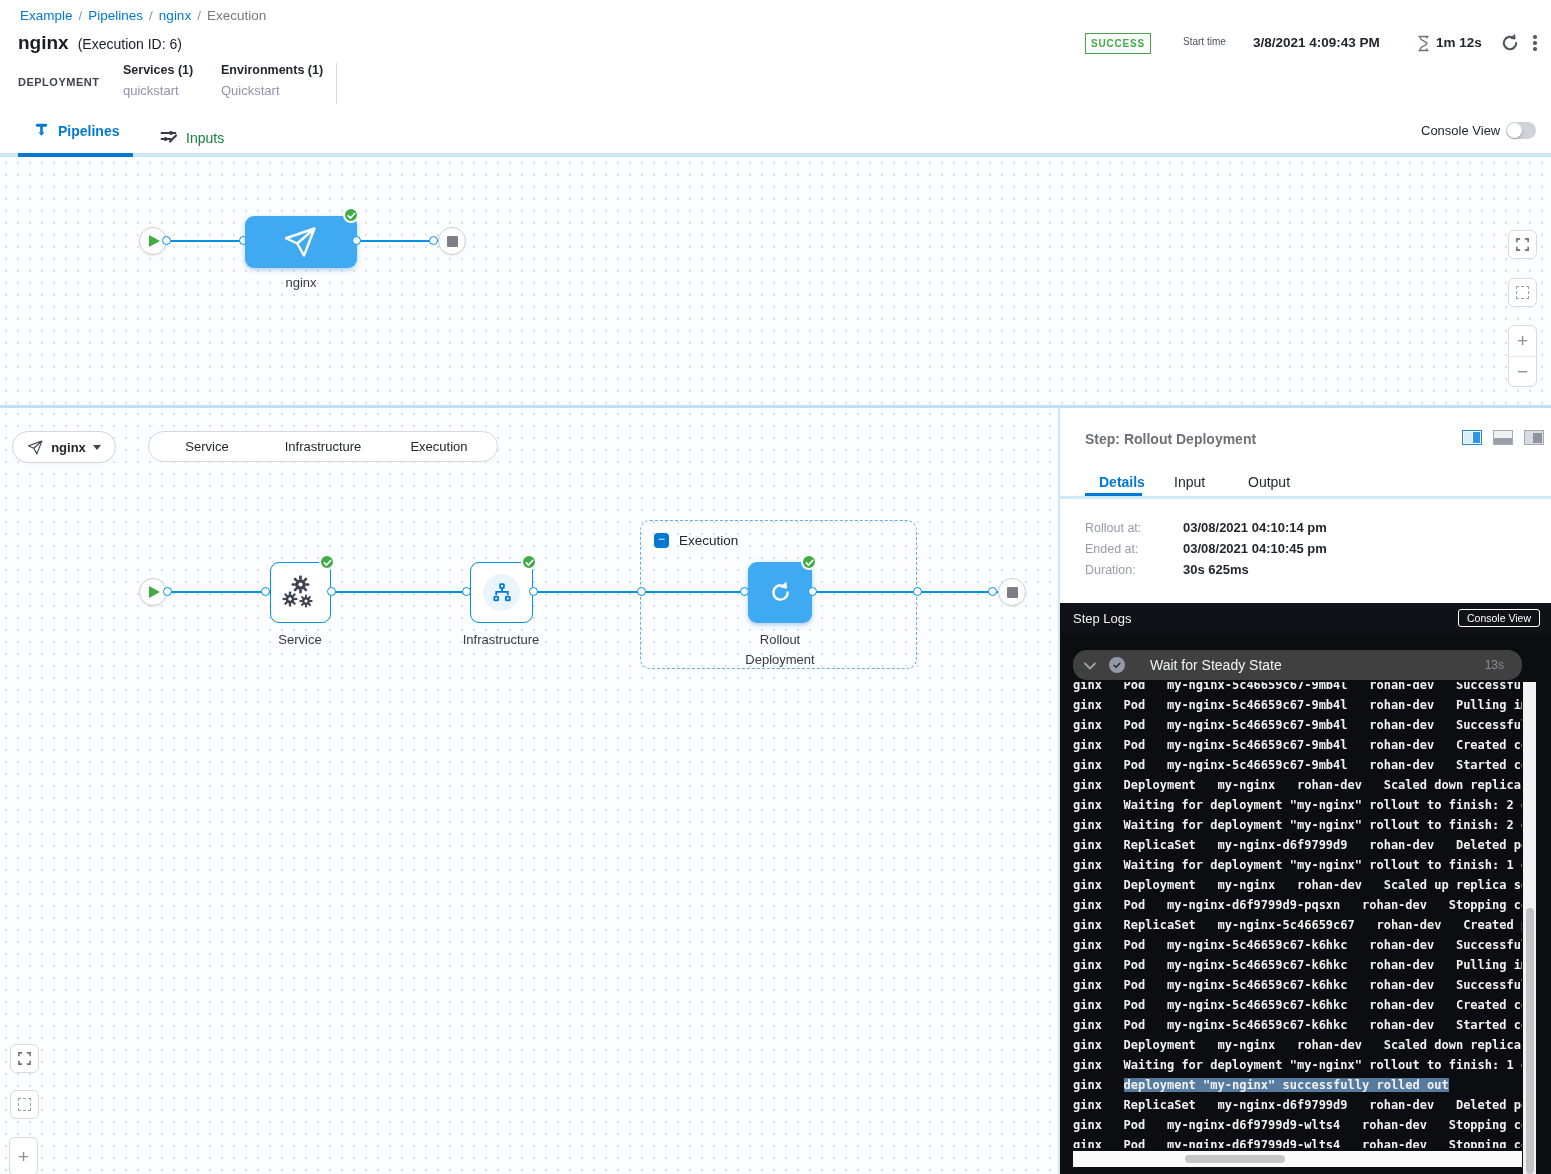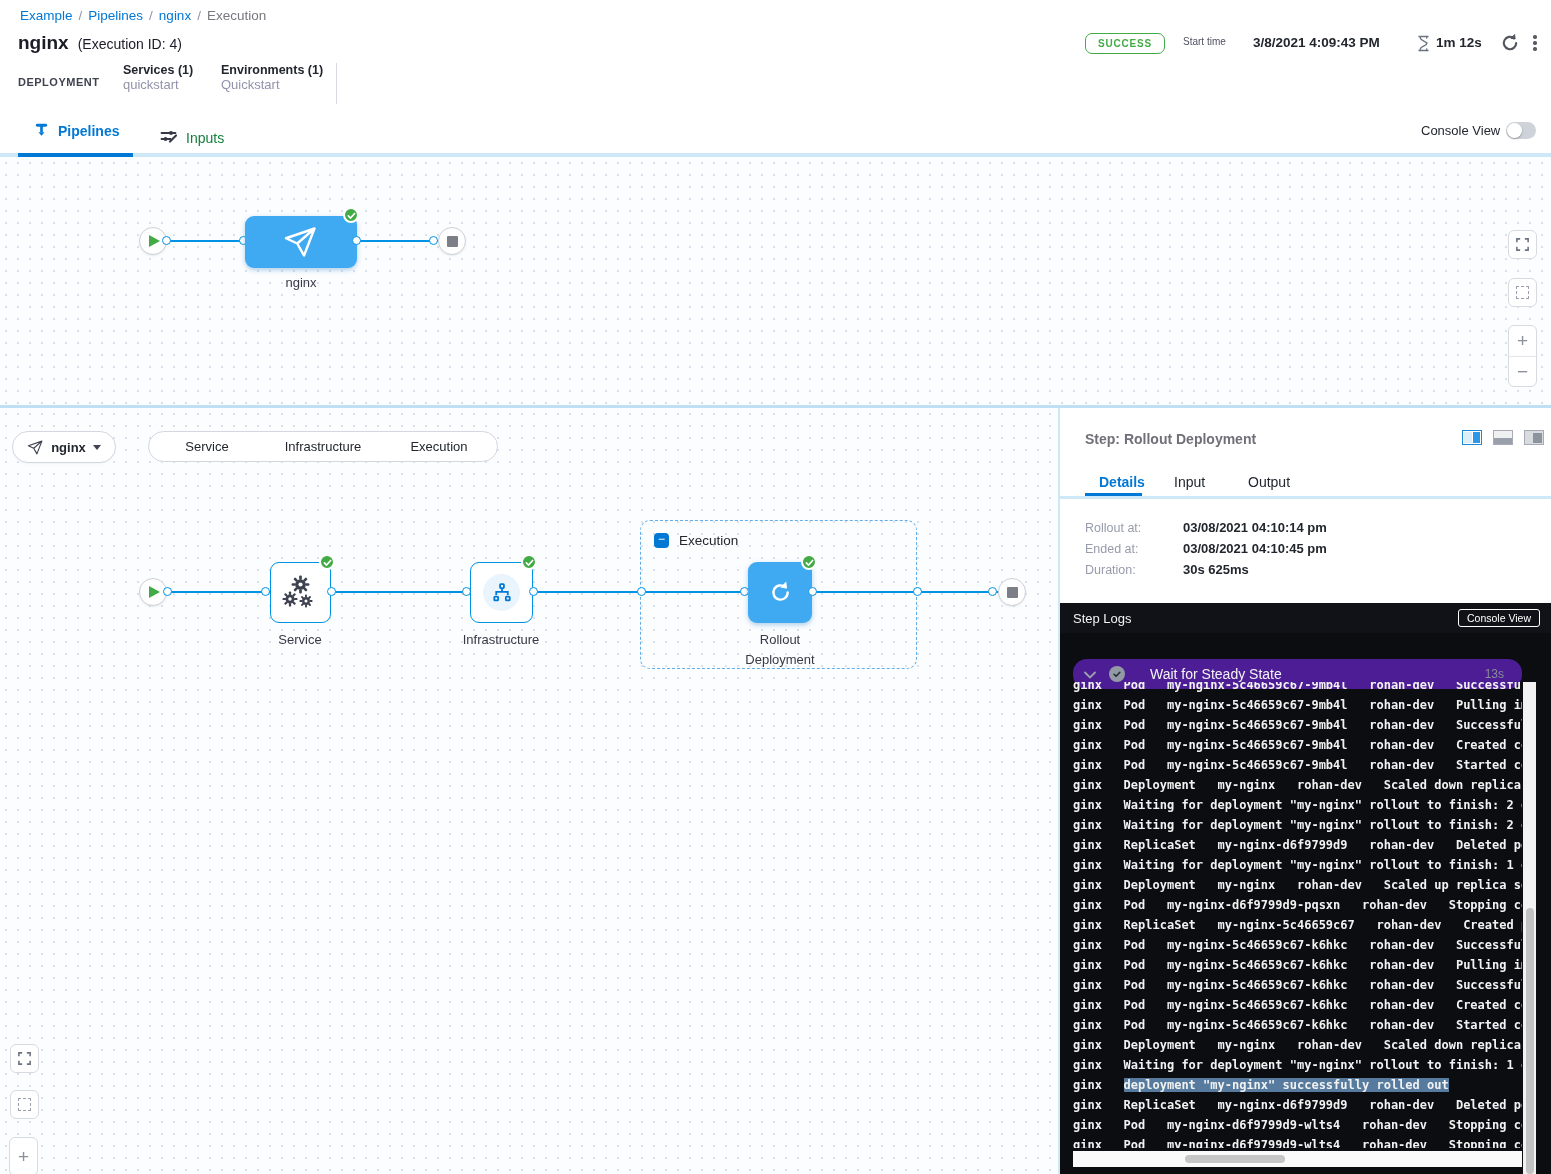--- a/index.html
+++ b/index.html
@@ -8,36 +8,36 @@
   .abs { position:absolute; }
 
   
   .breadcrumb { left:18px; top:8px; font-size:13.5px; color:#9293ab; }
   .breadcrumb a { color:#0278d5; text-decoration:none; margin:0 2px; cursor:pointer; }
   .breadcrumb .sep { color:#9293ab; margin:0 4px; }
   .breadcrumb .current { color:#77787e; margin-left:2px; }
   .title-row { left:18px; top:32px; display:flex; align-items:baseline; gap:9px; }
   .page-title { font-size:19px; font-weight:bold; color:#1c1c28; }
   .exec-id { font-size:14px; color:#1c1c28; }
-  .status-pill { left:1085px; top:33px; width:80px; height:21px; border:1.6px solid #42ab45;
-    border-radius:7px; color:#42ab45; font-size:10px; font-weight:bold; letter-spacing:.8px;
+  .status-pill { left:1085px; top:33px; width:66px; height:21px; border:1.6px solid #42ab45;
+    border-radius:0; color:#42ab45; font-size:10px; font-weight:bold; letter-spacing:.8px;
     display:flex; align-items:center; justify-content:center; }
   .meta-label { left:1183px; top:36px; font-size:10px; color:#4f5162; }
   .meta-value { left:1253px; top:35px; font-size:13.5px; font-weight:bold; color:#22272e; }
   .hourglass { left:1416px; top:35px; }
   .dur-value { left:1436px; top:35px; font-size:13.5px; font-weight:bold; color:#22272e; }
   .refresh-btn { left:1500px; top:33px; width:20px; height:20px; cursor:pointer; }
   .kebab { left:1528px; top:33px; width:14px; height:20px; display:flex; flex-direction:column;
     align-items:center; justify-content:center; gap:2.5px; cursor:pointer; }
   .kebab i { width:3.5px; height:3.5px; border-radius:50%; background:#565a64; }
 
   .deploy-label { left:18px; top:76px; font-size:11px; font-weight:bold; color:#3f4350; letter-spacing:.5px; }
   .svc-col { top:63px; }
   .svc-head { font-size:12.5px; font-weight:bold; color:#22272e; }
-  .svc-val { font-size:13px; color:#9293ab; }
+  .svc-val { font-size:13px; color:#9293ab; margin-top:6px; }
   .svc-divider { left:336px; top:63px; width:1px; height:41px; background:#d9dae5; }
 
   
   .tabbar { left:0; top:108px; width:1551px; height:49px; background:#fff; border-bottom:4px solid #cfe8f8; }
   .tab { position:absolute; display:flex; align-items:center; gap:9px; font-size:14px; cursor:pointer; }
   .tab-pipelines { left:34px; top:13px; color:#0278d5; font-weight:bold; }
   .tab-inputs { left:160px; top:20px; color:#15803d; }
   .tab-underline { left:18px; top:45px; width:115px; height:4px; background:#0278d5; }
   .console-view-label { left:1421px; top:15px; font-size:13px; color:#22272e; }
   .toggle { left:1506px; top:14px; width:30px; height:17px; border-radius:9px; background:#ced3da; cursor:pointer; }
@@ -121,21 +121,21 @@
   .det-value { position:absolute; left:1183px; font-size:13px; font-weight:bold; color:#22272e; }
 
   
   .log-panel { left:1060px; top:603px; width:491px; height:571px; background:#0b0d10; }
   .log-head { position:absolute; left:0; top:0; width:491px; height:30px; background:#101217;
     display:flex; align-items:center; }
   .log-head-title { margin-left:13px; font-size:13px; color:#f1f2f4; }
   .console-btn { position:absolute; right:11px; top:6px; height:18px; padding:0 8px;
     border:1px solid #fff; border-radius:3px; color:#fff; font-size:10.5px;
     display:flex; align-items:center; cursor:pointer; background:transparent; }
-  .wait-bar { position:absolute; left:13px; top:56px; width:449px; height:30px; background:#4c1d95;
+  .wait-bar { position:absolute; left:13px; top:47px; width:449px; height:30px; background:#404040;
     border-radius:14px; display:flex; align-items:center; cursor:pointer; }
   .wait-chevron { margin-left:11px; }
   .wait-check { margin-left:13px; width:16px; height:16px; border-radius:50%; background:#939aa6;
     display:flex; align-items:center; justify-content:center; }
   .wait-title { margin-left:25px; font-size:14px; color:#f2f3f5; }
   .wait-dur { position:absolute; right:18px; font-size:12px; color:#878d97; }
   .log-lines { position:absolute; left:13px; top:79px; width:449px; height:466px; overflow:hidden;
     font-family:"DejaVu Sans Mono",monospace; font-size:12px; font-weight:bold; color:#f2f2f2; }
   .log-line { height:20px; line-height:20px; white-space:pre; }
   .log-line:first-child { margin-top:-7px; }
@@ -186,21 +186,21 @@
   </symbol>
 </svg>
 
 <div class="app">
 
   <div class="abs breadcrumb">
     <a>Example</a><span class="sep">/</span><a>Pipelines</a><span class="sep">/</span><a>nginx</a><span class="sep">/</span><span class="current">Execution</span>
   </div>
   <div class="abs title-row">
     <span class="page-title">nginx</span>
-    <span class="exec-id">(Execution ID: 4)</span>
+    <span class="exec-id">(Execution ID: 6)</span>
   </div>
   <div class="abs status-pill">SUCCESS</div>
   <span class="abs meta-label">Start time</span>
   <span class="abs meta-value">3/8/2021 4:09:43 PM</span>
   <span class="abs hourglass">
     <svg width="15" height="17" viewBox="0 0 15 17">
         <g fill="none" stroke="#6b7480" stroke-width="1.4" stroke-linecap="round">
           <path d="M3 1.5h9M3 15.5h9M4.3 1.5v1.6c0 2.4 6.4 3 6.4 5.4 0-2.4 0 0 0 0"></path>
           <path d="M4.3 15.5v-1.6c0-2.4 6.4-3 6.4-5.4M10.7 1.5v1.6M10.7 15.5v-1.6"></path>
         </g>

